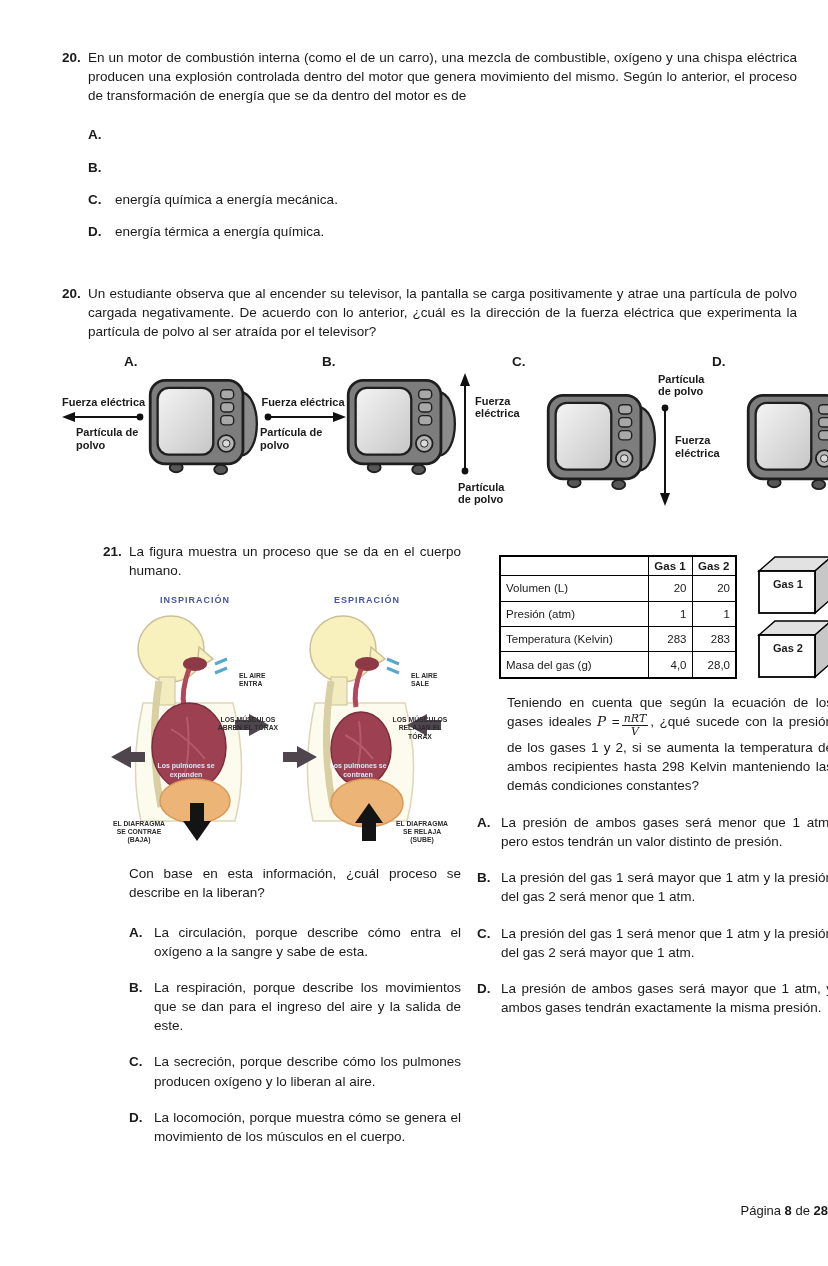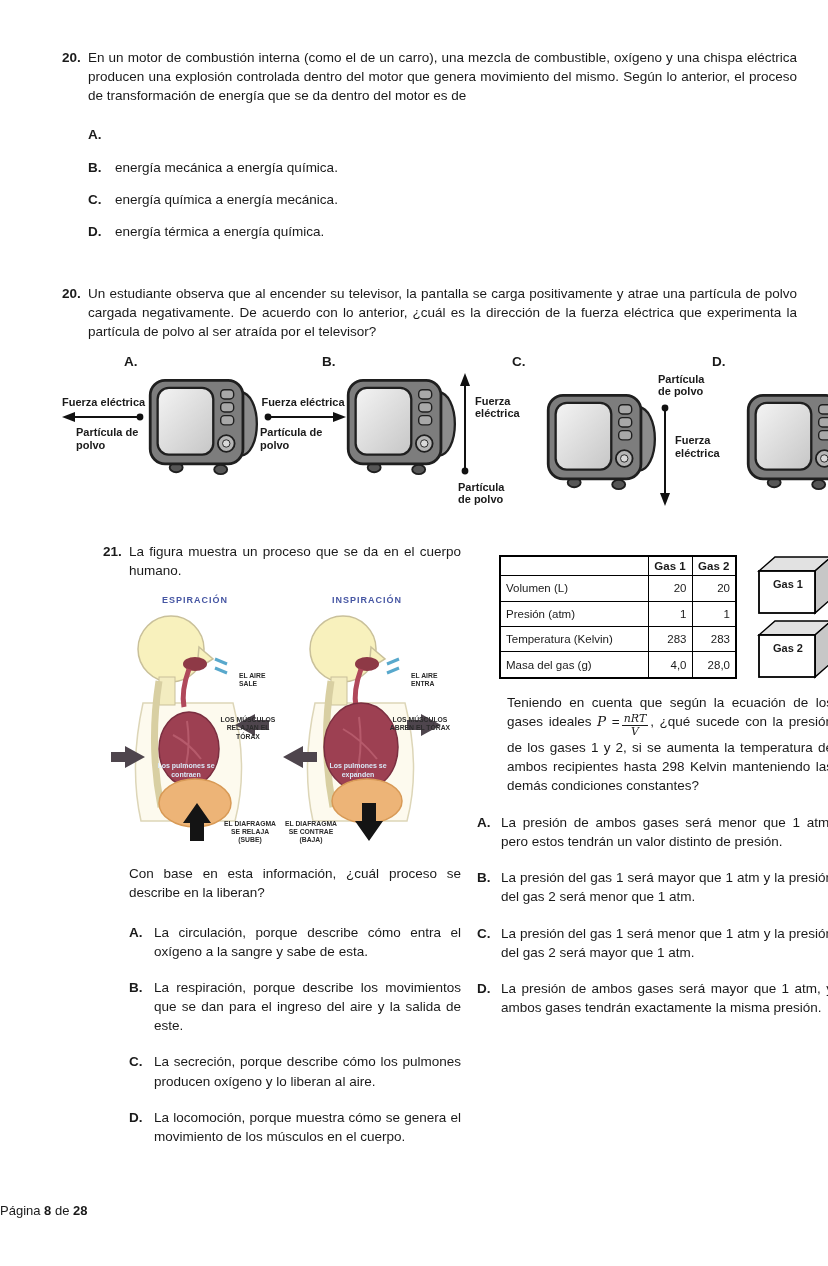--- a/index.html
+++ b/index.html
@@ -73,40 +73,39 @@
   .optlist22 { margin-top:18px; }
   .optlist22 .opt-block .opt-letter { width:24px; flex:0 0 24px; }
 
   
   .frac { display:inline-block; vertical-align:-0.8em; text-align:center;
           font-family:"DejaVu Serif", serif; font-style:italic; font-size:11px; line-height:1.05; margin:0 2px; }
   .frac .num { display:block; border-bottom:1px solid #1a1a1a; padding:0 2px; }
   .frac .den { display:block; }
   .f-var { font-family:"DejaVu Serif", serif; font-style:italic; }
 
-  footer.pagefoot { position:absolute; bottom:46px; left:0; width:100%; text-align:left; font-size:13px; }
+  footer.pagefoot { position:absolute; bottom:46px; left:0; width:100%; text-align:right; font-size:13px; }
   footer.pagefoot b { font-weight:bold; }
 </style>
 </head>
 <body>
 
 <div class="page">
 
   <section>
     <div class="q-row">
       <span class="q-num">20.</span>
       <p class="q-body">En un motor de combustión interna (como el de un carro), una mezcla de combustible, oxígeno y una chispa eléctrica producen una explosión controlada dentro del motor que genera movimiento del mismo. Según lo anterior, el proceso de transformación de energía que se da dentro del motor es de</p>
     </div>
     <div class="options19">
       <div class="opt-line">
         <span class="opt-letter">A.</span>
       </div>
       <div class="opt-line">
         <span class="opt-letter">B.</span>
-        <span>energía mecánica a energía química.</span>
       </div>
       <div class="opt-line">
         <span class="opt-letter">C.</span>
         <span>energía química a energía mecánica.</span>
       </div>
       <div class="opt-line">
         <span class="opt-letter">D.</span>
         <span>energía térmica a energía química.</span>
       </div>
     </div>
@@ -246,20 +245,44 @@
   <div class="columns">
 
     <div class="col-left">
       <div class="q-row">
         <span class="q-num">21.</span>
         <p class="q-body">La figura muestra un proceso que se da en el cuerpo humano.</p>
       </div>
 
       <div class="anat-wrap">
 
+        <div class="anat-half half-insp">
+          <div class="anat-title">INSPIRACIÓN</div>
+          <svg class="anat-svg" viewBox="0 0 172 240">
+            <path d="M34 96 Q20 160 32 214 L126 214 Q140 160 124 96 Z" fill="#fdfaee" stroke="#ddd6b8" stroke-width="1.5"></path>
+            <circle cx="62" cy="42" r="33" fill="#f8f1bd" stroke="#c9c09a" stroke-width="1.5"></circle>
+            <path d="M90 40 L104 52 L88 62 Z" fill="#f8f1bd" stroke="#c9c09a" stroke-width="1.5"></path>
+            <ellipse cx="86" cy="57" rx="12" ry="7" fill="#8e3946"></ellipse>
+            <rect x="50" y="70" width="16" height="28" fill="#f3ecc0" stroke="#c9c09a"></rect>
+            <path d="M50 74 q-10 64 2 126" stroke="#d8cfa2" stroke-width="7" fill="none"></path>
+            <path d="M80 62 q-8 22 -5 38" stroke="#b0485a" stroke-width="5" fill="none"></path>
+            <ellipse cx="80" cy="140" rx="37" ry="44" fill="#9d4052" stroke="#7a2e40" stroke-width="1.5"></ellipse>
+            <path d="M62 122 q18 10 34 30 M78 110 q4 30 -2 56" stroke="#b65a6b" stroke-width="2" fill="none"></path>
+            <ellipse cx="86" cy="194" rx="35" ry="22" fill="#edb477" stroke="#d89a56" stroke-width="1.5"></ellipse>
+            <path d="M118 52 l-12 5 m12 4 l-12 5" stroke="#58a8cc" stroke-width="3" fill="none"></path>
+            <polygon points="2,150 22,139 22,145 36,145 36,155 22,155 22,161" fill="#4e454d"></polygon>
+            <polygon points="160,118 140,107 140,113 126,113 126,123 140,123 140,129" fill="#4e454d"></polygon>
+            <polygon points="88,234 74,214 81,214 81,196 95,196 95,214 102,214" fill="#141414"></polygon>
+          </svg>
+          <div class="anat-label air-label">EL AIRE ENTRA</div>
+          <div class="anat-label muscles-label">LOS MÚSCULOS ABREN EL TÓRAX</div>
+          <div class="anat-label lungs-label">Los pulmones se expanden</div>
+          <div class="anat-label diaphragm-label">EL DIAFRAGMA SE CONTRAE (BAJA)</div>
+        </div>
+
         <div class="anat-half half-esp">
           <div class="anat-title">ESPIRACIÓN</div>
           <svg class="anat-svg" viewBox="0 0 172 240">
             <path d="M34 96 Q20 160 32 214 L126 214 Q140 160 124 96 Z" fill="#fdfaee" stroke="#ddd6b8" stroke-width="1.5"></path>
             <circle cx="62" cy="42" r="33" fill="#f8f1bd" stroke="#c9c09a" stroke-width="1.5"></circle>
             <path d="M90 40 L104 52 L88 62 Z" fill="#f8f1bd" stroke="#c9c09a" stroke-width="1.5"></path>
             <ellipse cx="86" cy="57" rx="12" ry="7" fill="#8e3946"></ellipse>
             <rect x="50" y="70" width="16" height="28" fill="#f3ecc0" stroke="#c9c09a"></rect>
             <path d="M50 74 q-10 64 2 126" stroke="#d8cfa2" stroke-width="7" fill="none"></path>
             <path d="M80 62 q-8 22 -5 38" stroke="#b0485a" stroke-width="5" fill="none"></path>
@@ -268,44 +291,20 @@
             <ellipse cx="86" cy="196" rx="36" ry="24" fill="#edb477" stroke="#d89a56" stroke-width="1.5"></ellipse>
             <path d="M106 52 l12 5 m-12 4 l12 5" stroke="#58a8cc" stroke-width="3" fill="none"></path>
             <polygon points="36,150 16,139 16,145 2,145 2,155 16,155 16,161" fill="#4e454d"></polygon>
             <polygon points="126,118 146,107 146,113 160,113 160,123 146,123 146,129" fill="#4e454d"></polygon>
             <polygon points="88,196 74,216 81,216 81,234 95,234 95,216 102,216" fill="#141414"></polygon>
           </svg>
           <div class="anat-label air-label">EL AIRE SALE</div>
           <div class="anat-label muscles-label">LOS MÚSCULOS RELAJAN EL TÓRAX</div>
           <div class="anat-label lungs-label">Los pulmones se contraen</div>
           <div class="anat-label diaphragm-label">EL DIAFRAGMA SE RELAJA (SUBE)</div>
-        </div>
-
-        <div class="anat-half half-insp">
-          <div class="anat-title">INSPIRACIÓN</div>
-          <svg class="anat-svg" viewBox="0 0 172 240">
-            <path d="M34 96 Q20 160 32 214 L126 214 Q140 160 124 96 Z" fill="#fdfaee" stroke="#ddd6b8" stroke-width="1.5"></path>
-            <circle cx="62" cy="42" r="33" fill="#f8f1bd" stroke="#c9c09a" stroke-width="1.5"></circle>
-            <path d="M90 40 L104 52 L88 62 Z" fill="#f8f1bd" stroke="#c9c09a" stroke-width="1.5"></path>
-            <ellipse cx="86" cy="57" rx="12" ry="7" fill="#8e3946"></ellipse>
-            <rect x="50" y="70" width="16" height="28" fill="#f3ecc0" stroke="#c9c09a"></rect>
-            <path d="M50 74 q-10 64 2 126" stroke="#d8cfa2" stroke-width="7" fill="none"></path>
-            <path d="M80 62 q-8 22 -5 38" stroke="#b0485a" stroke-width="5" fill="none"></path>
-            <ellipse cx="80" cy="140" rx="37" ry="44" fill="#9d4052" stroke="#7a2e40" stroke-width="1.5"></ellipse>
-            <path d="M62 122 q18 10 34 30 M78 110 q4 30 -2 56" stroke="#b65a6b" stroke-width="2" fill="none"></path>
-            <ellipse cx="86" cy="194" rx="35" ry="22" fill="#edb477" stroke="#d89a56" stroke-width="1.5"></ellipse>
-            <path d="M118 52 l-12 5 m12 4 l-12 5" stroke="#58a8cc" stroke-width="3" fill="none"></path>
-            <polygon points="2,150 22,139 22,145 36,145 36,155 22,155 22,161" fill="#4e454d"></polygon>
-            <polygon points="160,118 140,107 140,113 126,113 126,123 140,123 140,129" fill="#4e454d"></polygon>
-            <polygon points="88,234 74,214 81,214 81,196 95,196 95,214 102,214" fill="#141414"></polygon>
-          </svg>
-          <div class="anat-label air-label">EL AIRE ENTRA</div>
-          <div class="anat-label muscles-label">LOS MÚSCULOS ABREN EL TÓRAX</div>
-          <div class="anat-label lungs-label">Los pulmones se expanden</div>
-          <div class="anat-label diaphragm-label">EL DIAFRAGMA SE CONTRAE (BAJA)</div>
         </div>
       </div>
 
       <p class="q-indent">Con base en esta información, ¿cuál proceso se describe en la liberan?</p>
       <div class="sp20"></div>
 
       <div class="optlist21">
         <div class="opt-block">
           <span class="opt-letter">A.</span>
           <span class="opt-text">La circulación, porque describe cómo entra el oxígeno a la sangre y sabe de esta.</span>

